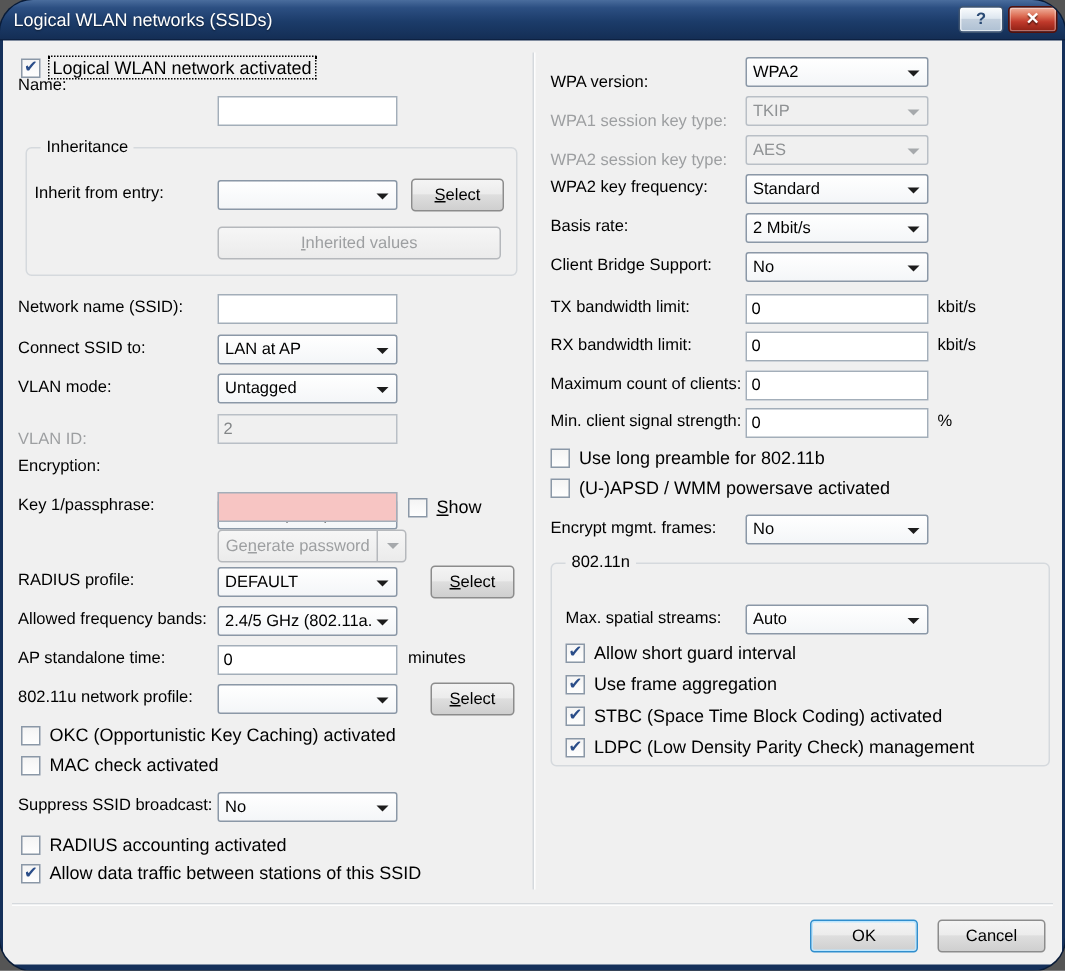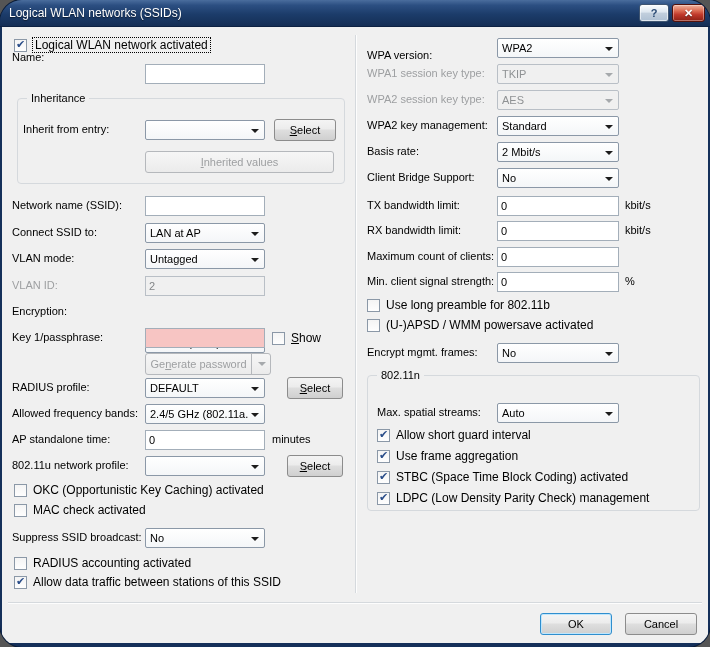--- a/index.html
+++ b/index.html
@@ -7,21 +7,21 @@
   .dialog{position:relative;width:710px;height:647px;background:#15305a;font-family:"Liberation Sans",sans-serif;overflow:hidden;box-shadow:0 0 0 1px #0a1c38;border-radius:22px;}
   .titlebar{position:absolute;left:0;top:0;width:710px;height:27px;
     background:linear-gradient(180deg,#4a6d9d 0%,#2c4f82 20%,#1c3c6a 55%,#142e55 100%);
     border-bottom:1px solid #0d2142;}
   .title{position:absolute;left:9px;top:6px;font-size:12px;color:#fff;white-space:nowrap;text-shadow:0 1px 1px rgba(0,0,0,.5);}
   .tbtn{position:absolute;top:4px;height:18px;border-radius:3px;text-align:center;line-height:16px;font-size:11px;font-weight:bold;}
   .tbtn.help{right:41px;width:30px;background:linear-gradient(#fbfdfe,#dde6ef 45%,#c2cfdd 50%,#aec0d3);border:1px solid #3f5571;color:#2a4a74;box-shadow:inset 0 0 0 1px rgba(255,255,255,.6);}
   .tbtn.close{right:5px;width:33px;background:linear-gradient(#f0b4a0,#dd6e55 35%,#c0392b 60%,#8c2014);border:1px solid #54110a;color:#fff;box-shadow:inset 0 0 0 1px rgba(255,255,255,.35);text-shadow:0 1px 1px rgba(0,0,0,.5);}
   .client{position:absolute;left:2px;top:27px;width:706px;height:616px;background:#f0f0f0;}
   .lbl{position:absolute;font-size:11px;color:#000;white-space:nowrap;}
-  .lbl.dis{color:#9d9fa1;}
+  .lbl.dis{color:#9d9fa1;margin-top:8px;}
   .txt{position:absolute;height:20px;border:1px solid #a3aeb9;background:#fff;font-family:"Liberation Sans",sans-serif;font-size:11px;padding:0 3px;color:#000;}
   .txt.dis{background:#f0f0f0;color:#838688;border-color:#b9bfc6;}
   .txt.pink{background:#f7c5c3;}
   .combo{position:absolute;height:20px;border:1px solid #8b98a7;border-radius:2px;background:linear-gradient(#ffffff,#f4f6f8);}
   .combo .cv{position:absolute;left:4px;right:16px;top:3px;font-size:11px;color:#000;white-space:nowrap;overflow:hidden;}
   .combo .arr{position:absolute;right:5px;top:8px;width:0;height:0;border-left:4px solid transparent;border-right:4px solid transparent;border-top:4px solid #1c1c1c;}
   .combo.dis{background:#f0f0f0;border-color:#b9bfc6;}
   .combo.dis .cv{color:#8f9294;}
   .combo.dis .arr{border-top-color:#a6a9ac;}
   .btn{position:absolute;height:22px;border:1px solid #8c8c8c;border-radius:3px;
@@ -171,21 +171,21 @@
       <span class="cv">TKIP</span>
       <span class="arr"></span>
     </div>
 
     <div class="lbl dis" style="left:365px;top:66px;">WPA2 session key type:</div>
     <div class="combo dis" style="left:495px;top:63px;width:122px;">
       <span class="cv">AES</span>
       <span class="arr"></span>
     </div>
 
-    <div class="lbl" style="left:365px;top:92px;">WPA2 key management:</div>
+    <div class="lbl" style="left:365px;top:92px;">WPA2 key frequency:</div>
     <div class="combo" style="left:495px;top:89px;width:122px;">
       <span class="cv">Standard</span>
       <span class="arr"></span>
     </div>
 
     <div class="lbl" style="left:365px;top:118px;">Basis rate:</div>
     <div class="combo" style="left:495px;top:115px;width:122px;">
       <span class="cv">2 Mbit/s</span>
       <span class="arr"></span>
     </div>

